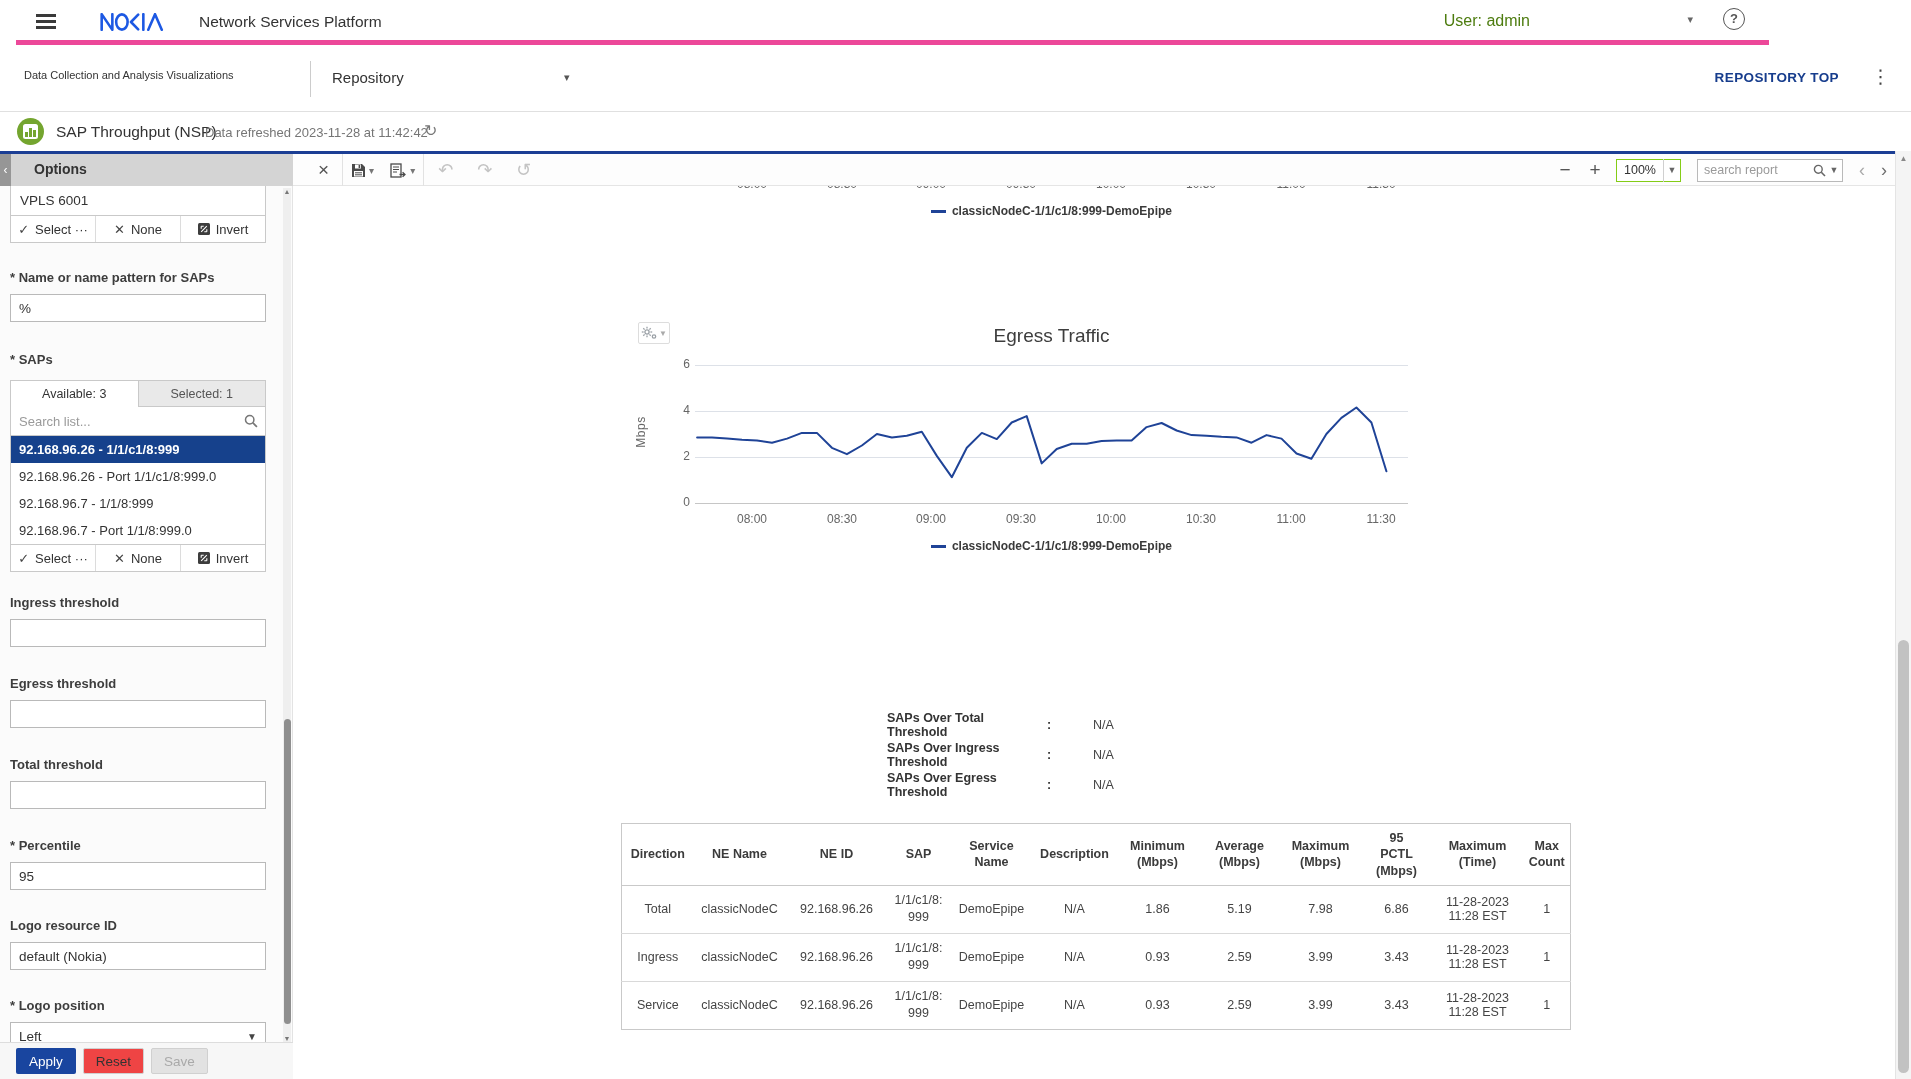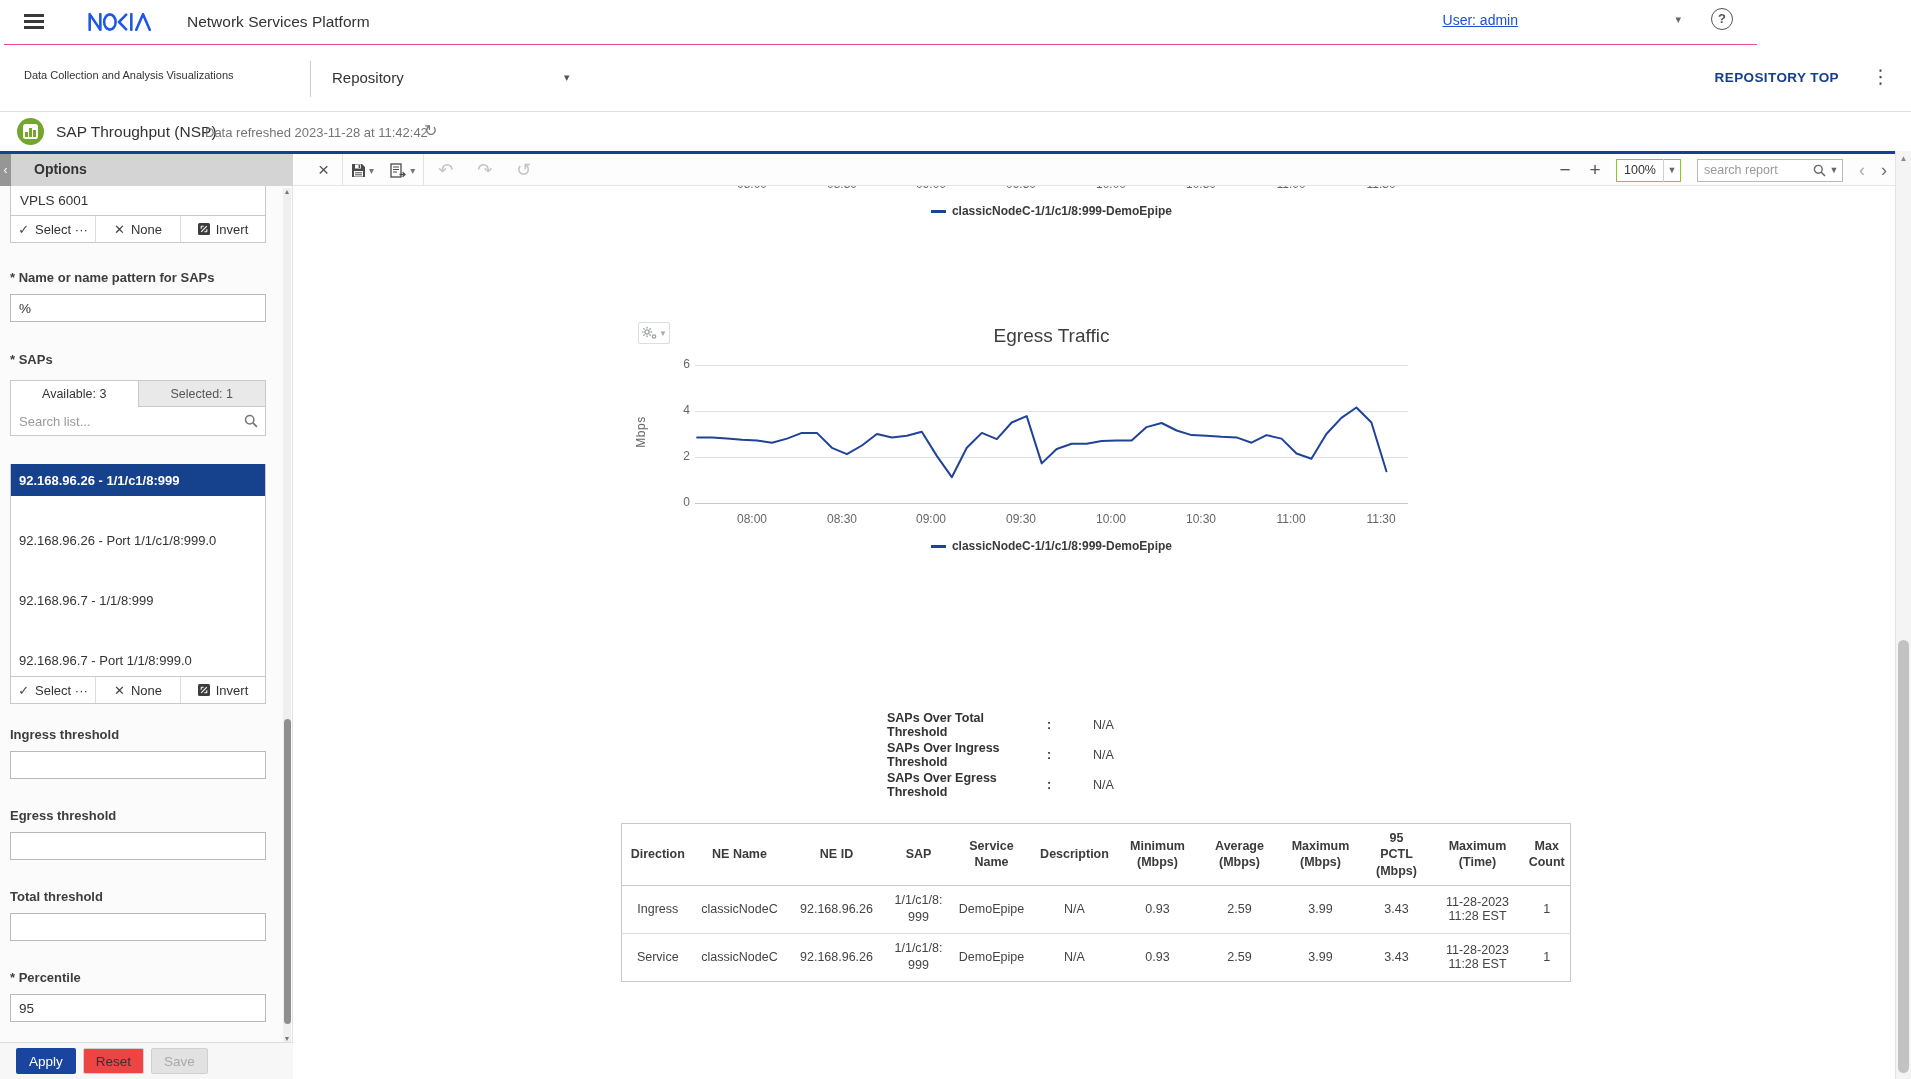--- a/index.html
+++ b/index.html
@@ -2,26 +2,26 @@
 <html><head>
 <meta charset="utf-8">
 <title>SAP Throughput (NSP)</title>
 <style>
   * { box-sizing: border-box; margin: 0; padding: 0; }
   html,body { width:1911px; height:1079px; overflow:hidden; }
   body { font-family:"Liberation Sans", sans-serif; color:#333; background:#fff; }
   #app { position:relative; width:1911px; height:1079px; background:#fff; }
 
   
-  #topbar { position:absolute; left:4px; top:0; width:1753px; height:45px; background:#fff; border-bottom:1px solid #ec4899; }
+  #topbar { position:absolute; left:16px; top:0; width:1753px; height:45px; background:#fff; border-bottom:5px solid #ec4899; }
   #hamburger { position:absolute; left:20px; top:14px; width:20px; height:16px; cursor:pointer; }
   #hamburger span { display:block; height:2.6px; background:#3a3a3a; margin-bottom:3.4px; }
   #nokia-logo { position:absolute; left:84px; top:13px; }
   #app-title { position:absolute; left:183px; top:13px; font-size:15.5px; color:#333; }
-  #user-menu { position:absolute; right:239px; top:12px; font-size:14px; color:#1d4ed8; cursor:pointer;text-decoration:underline; }
+  #user-menu { position:absolute; right:239px; top:12px; font-size:16px; color:#4d7c0f; cursor:pointer; }
   #user-caret { position:absolute; right:76px; top:13px; font-size:11px; color:#666; }
   #help-btn { position:absolute; right:24px; top:8px; width:22px; height:22px; border:1.6px solid #555; border-radius:50%; text-align:center; line-height:19px; font-size:13px; font-weight:bold; color:#555; cursor:pointer; }
 
   
   #navbar { position:absolute; left:0; top:45px; width:1911px; height:67px; background:#fff; border-bottom:1px solid #e0e0e0; }
   #section-title { position:absolute; left:24px; top:24px; font-size:11px; color:#333; }
   #nav-vsep { position:absolute; left:310px; top:16px; width:1px; height:36px; background:#ccc; }
   #category-select { position:absolute; left:332px; top:24px; width:250px; font-size:15px; color:#333; cursor:pointer; }
   #category-caret { position:absolute; left:232px; top:2px; font-size:11px; color:#555; }
   #repo-top { position:absolute; right:72px; top:25px; font-size:13.5px; font-weight:bold; color:#173d8d; letter-spacing:.4px; cursor:pointer; }
@@ -68,21 +68,21 @@
   .glyph { color:#444; font-size:13px; }
   #vpls-box { width:256px; height:30px; background:#fff; border:1px solid #c9c9c9; border-top:0; display:flex; align-items:center; padding:0 9px; font-size:13.5px; color:#333; cursor:pointer; }
   #sap-tabs { display:flex; width:256px; height:27px; margin-top:13px; }
   .tab { flex:1; display:flex; align-items:center; justify-content:center; font-size:12.5px; cursor:pointer; }
   #tab-available { background:#fff; border:1px solid #c9c9c9; border-bottom:0; color:#333; }
   #tab-selected { background:#e9e9e9; border:1px solid #c9c9c9; border-left:0; color:#555; }
   #sap-search { display:flex; align-items:center; width:256px; height:29px; border:1px solid #c9c9c9; border-top:0; background:#fff; }
   #sap-search input { flex:1; min-width:0; border:0; outline:none; font-size:13px; padding:0 8px; font-family:inherit; color:#333; }
   #sap-search svg { margin-right:7px; }
   #sap-list { width:256px; background:#fff; border:1px solid #c9c9c9; border-top:0; }
-  .sap-item { height:27px; display:flex; align-items:center; padding:16px 8px; font-size:13px; color:#333; cursor:pointer; white-space:nowrap; overflow:hidden;margin-top:28px; }
+  .sap-item { height:27px; display:flex; align-items:center; padding:8px 8px; font-size:13px; color:#333; cursor:pointer; white-space:nowrap; overflow:hidden; }
   .sap-item.selected { background:#16418c; color:#fff; font-weight:bold; }
   #logo-select { width:256px; height:28px; border:1px solid #b9b9b9; background:#fff; display:flex; align-items:center; justify-content:space-between; padding:0 8px; font-size:13.5px; color:#333; cursor:pointer; }
   #logo-select .car { font-size:10px; color:#444; }
   #sidebar-footer { position:absolute; left:0; bottom:0; width:293px; height:37px; background:#f7f7f7; border-top:1px solid #ddd; display:flex; align-items:center; gap:7px; padding-left:16px; }
   .foot-btn { height:26px; padding:0 12px; font-size:13.5px; border:1px solid transparent; border-radius:2px; cursor:pointer; font-family:inherit; }
   #btn-apply { background:#19459f; color:#fff; }
   #btn-reset { background:#ef4444; color:#333; border-color:#d0d0d0; }
   #btn-save { background:#e2e2e2; color:#a9a9a9; border-color:#d0d0d0; }
   
   #side-scroll { position:absolute; left:283px; top:2px; width:8px; height:854px; background:#efefef; }
@@ -444,20 +444,34 @@
 PCTL
 (Mbps)</th>
           <th>Maximum
 (Time)</th>
           <th>Max
 Count</th>
         </tr>
       </thead>
       <tbody>
         <tr>
+          <td>Total</td>
+          <td>classicNodeC</td>
+          <td>92.168.96.26</td>
+          <td class="td-sap">1/1/c1/8:999</td>
+          <td>DemoEpipe</td>
+          <td>N/A</td>
+          <td>1.86</td>
+          <td>5.19</td>
+          <td>7.98</td>
+          <td>6.86</td>
+          <td>11-28-2023 11:28 EST</td>
+          <td class="td-count">1</td>
+        </tr>
+        <tr>
           <td>Ingress</td>
           <td>classicNodeC</td>
           <td>92.168.96.26</td>
           <td class="td-sap">1/1/c1/8:999</td>
           <td>DemoEpipe</td>
           <td>N/A</td>
           <td>0.93</td>
           <td>2.59</td>
           <td>3.99</td>
           <td>3.43</td>

